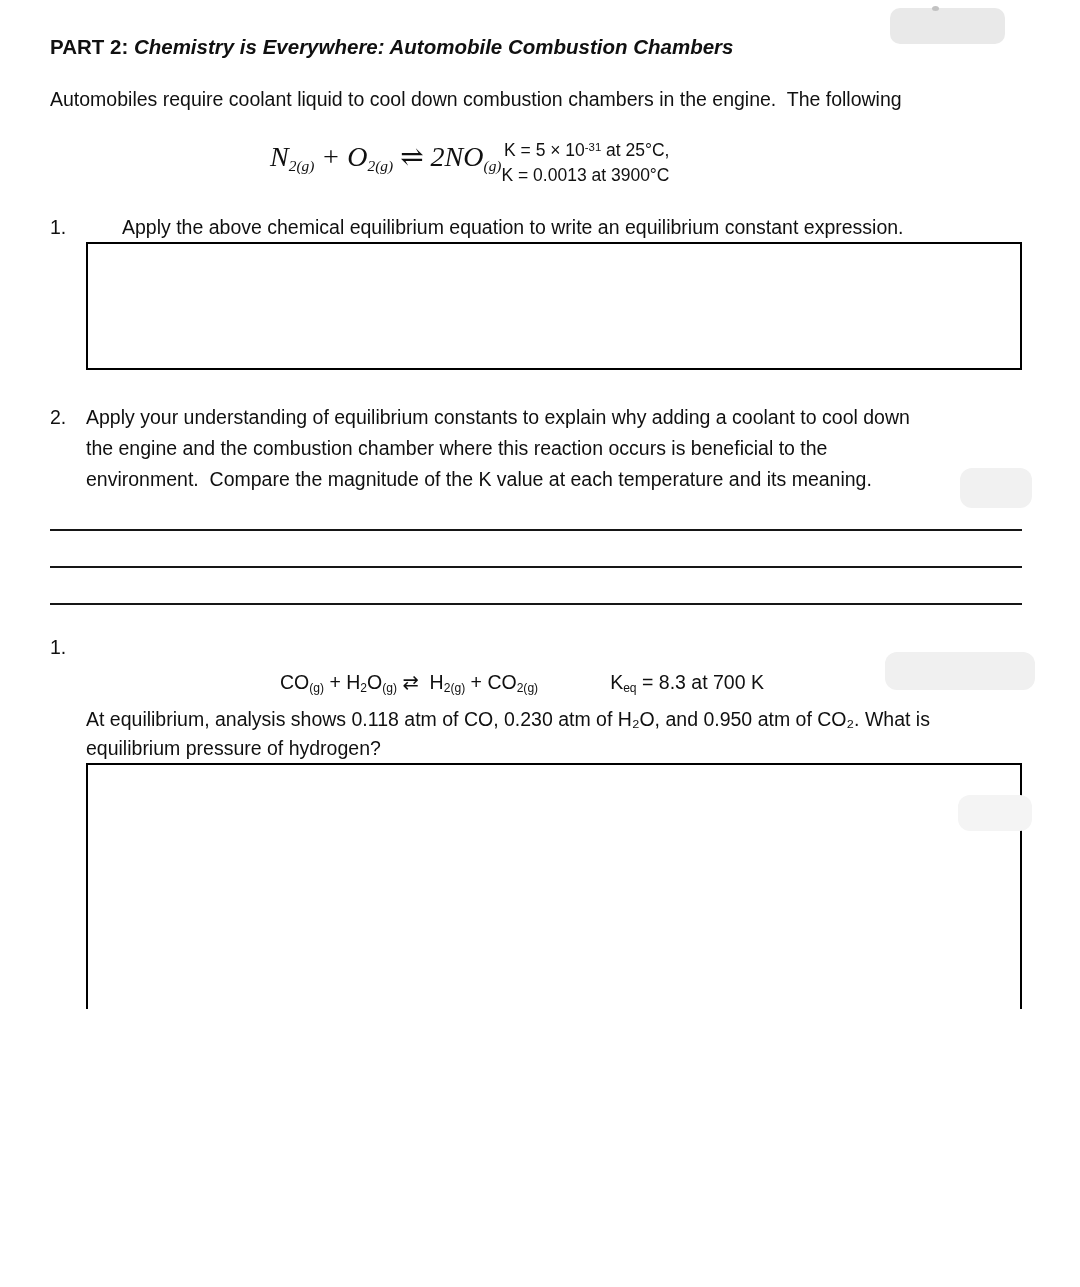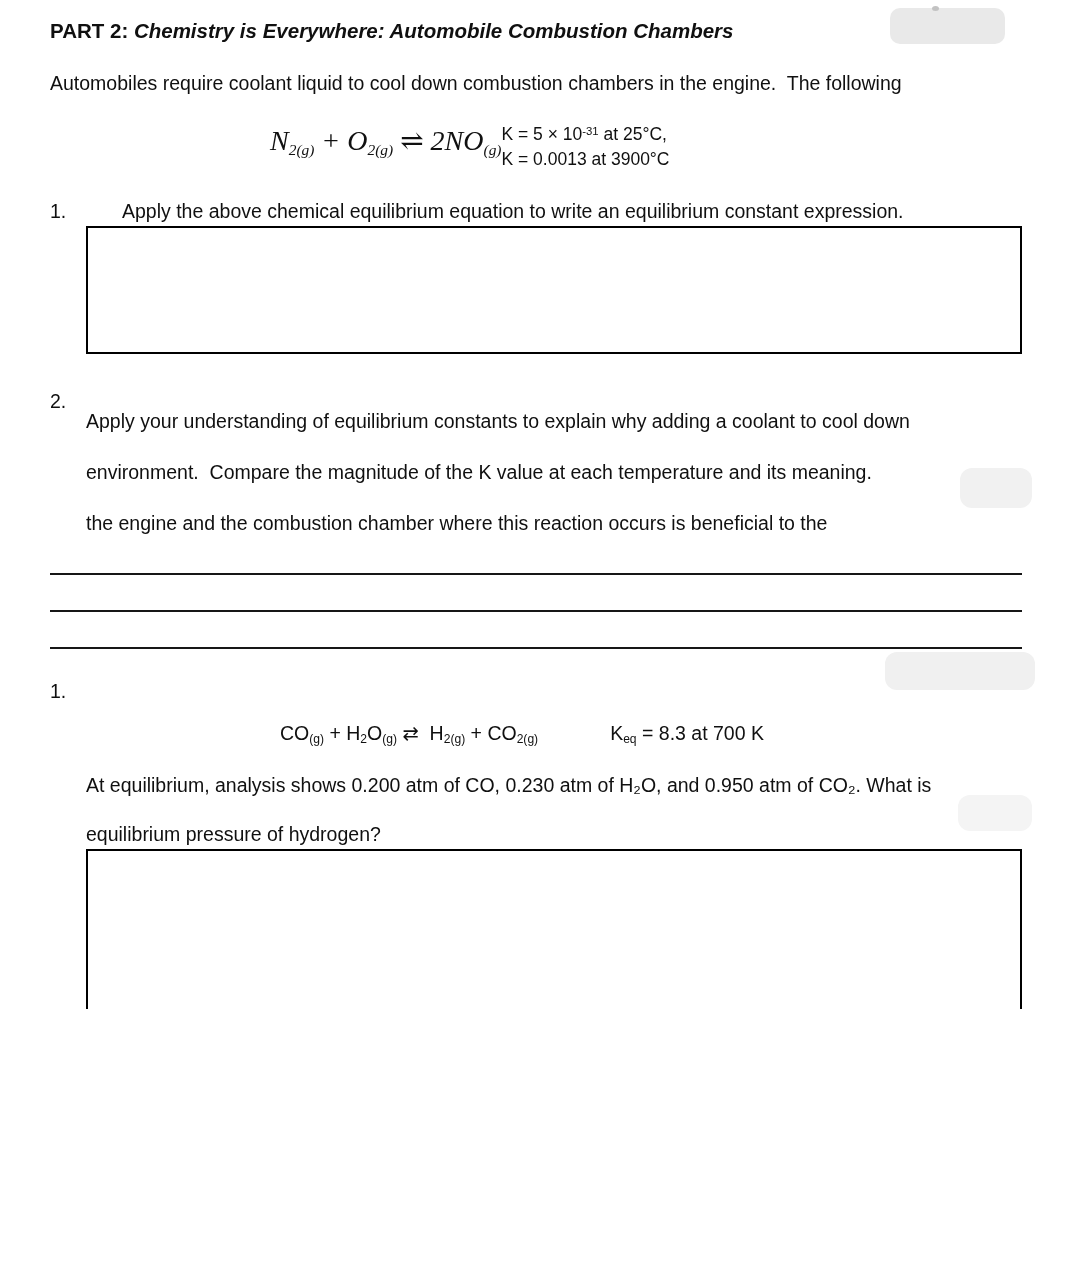--- a/index.html
+++ b/index.html
@@ -6,40 +6,40 @@
   html, body { margin: 0; padding: 0; background: #ffffff; }
 
   .page {
     position: relative;
     width: 1080px;
     height: 1009px;
     background: #ffffff;
     color: #101010;
     font-family: "Liberation Sans", "DejaVu Sans", sans-serif;
     font-size: 19.5px;
-    padding: 18px 58px 0 50px;
+    padding: 34px 58px 0 50px;
     overflow: hidden;
   }
 
   
   .smudge { position: absolute; }
   .s1 { left: 890px; top: 8px;   width: 115px; height: 36px; background: #e9e9e9; border-radius: 10px; }
   .s2 { left: 960px; top: 468px; width: 72px;  height: 40px; background: #f1f1f1; border-radius: 12px; }
   .s3 { left: 885px; top: 652px; width: 150px; height: 38px; background: #f0f0f0; border-radius: 12px; }
   .s4 { left: 958px; top: 795px; width: 74px;  height: 36px; background: #f4f4f4; border-radius: 12px; }
   .speck { position: absolute; left: 932px; top: 6px; width: 7px; height: 5px; background: #c2c2c2; border-radius: 50%; }
 
   .heading { font-size: 20.5px; font-weight: bold; line-height: 26px; }
   .italic-part { font-style: italic; }
 
   .intro { margin-top: 24px; }
-  .para-line { white-space: pre; line-height: 31px; margin-top: 20px; }
+  .para-line { white-space: pre; line-height: 31px; }
 
   
-  .eq-row { display: flex; align-items: center; margin: 20px 0 0 220px; }
+  .eq-row { display: flex; align-items: center; margin: 20px 0 0 220px; text-align: right; }
   .math-eq {
     font-family: "Liberation Serif", "DejaVu Serif", serif;
     font-style: italic;
     font-size: 28px;
     white-space: pre;
     line-height: 36px;
   }
   .msub { font-size: 0.55em; vertical-align: -0.35em; }
   .k-block { font-size: 17.5px; line-height: 25px; }
   .sup { font-size: 0.65em; vertical-align: 0.4em; }
@@ -56,21 +56,21 @@
 
   .q2-row { margin-top: 32px; line-height: 31px; }
 
   .answer-lines .ln { border-bottom: 2px solid #161616; }
   .ln-first { height: 36px; }
   .ln-rest  { height: 37px; }
 
   .part3-heading { margin-top: 38px; font-size: 20.5px; font-weight: bold; line-height: 26px; }
   .p3q1-row { margin-top: 27px; line-height: 31px; }
 
-  .eq2-row { margin: 13px 0 0 230px; white-space: pre; line-height: 26px; }
+  .eq2-row { margin: 6px 0 0 230px; white-space: pre; line-height: 26px; }
   .keq { margin-left: 72px; }
 
   .detail { margin: 5px 0 0 36px; }
   .detail .para-line { line-height: 29px; }
 </style>
 </head>
 <body>
 
 <div class="page">
 
@@ -98,38 +98,38 @@
     <div class="q-num">1.</div>
     <div class="q-text">Apply the above chemical equilibrium equation to write an equilibrium constant expression.</div>
   </div>
 
   <div class="answer-box box-1"></div>
 
   <div class="q-item q2-row">
     <div class="q-num">2.</div>
     <div>
       <div class="para-line">Apply your understanding of equilibrium constants to explain why adding a coolant to cool down</div>
+      <div class="para-line">the engine and the combustion chamber where this reaction occurs is beneficial to the</div>
       <div class="para-line">environment.  Compare the magnitude of the K value at each temperature and its meaning.</div>
-      <div class="para-line">the engine and the combustion chamber where this reaction occurs is beneficial to the</div>
     </div>
   </div>
 
   <div class="answer-lines">
     <div class="ln ln-first"></div>
     <div class="ln ln-rest"></div>
     <div class="ln ln-rest"></div>
   </div>
 
 
   <div class="q-item p3q1-row">
     <div class="q-num">1.</div>
   </div>
 
   <div class="eq2-row"><span><span>CO</span><span class="sub">(g)</span><span> + H</span><span class="sub">2</span><span>O</span><span class="sub">(g)</span><span> ⇄ </span><span> H</span><span class="sub">2(g)</span><span> + CO</span><span class="sub">2(g)</span></span><span class="keq"><span>K</span><span class="sub">eq</span><span> = 8.3 at 700 K</span></span></div>
 
   <div class="detail">
-    <div class="para-line">At equilibrium, analysis shows 0.200 atm of CO, 0.230 atm of H₂O, and 0.950 atm of CO₂. What is</div>
+    <div class="para-line">At equilibrium, analysis shows 0.118 atm of CO, 0.230 atm of H₂O, and 0.950 atm of CO₂. What is</div>
     <div class="para-line">equilibrium pressure of hydrogen?</div>
   </div>
 
   <div class="answer-box box-2"></div>
 
 </div>
 
 </body></html>

